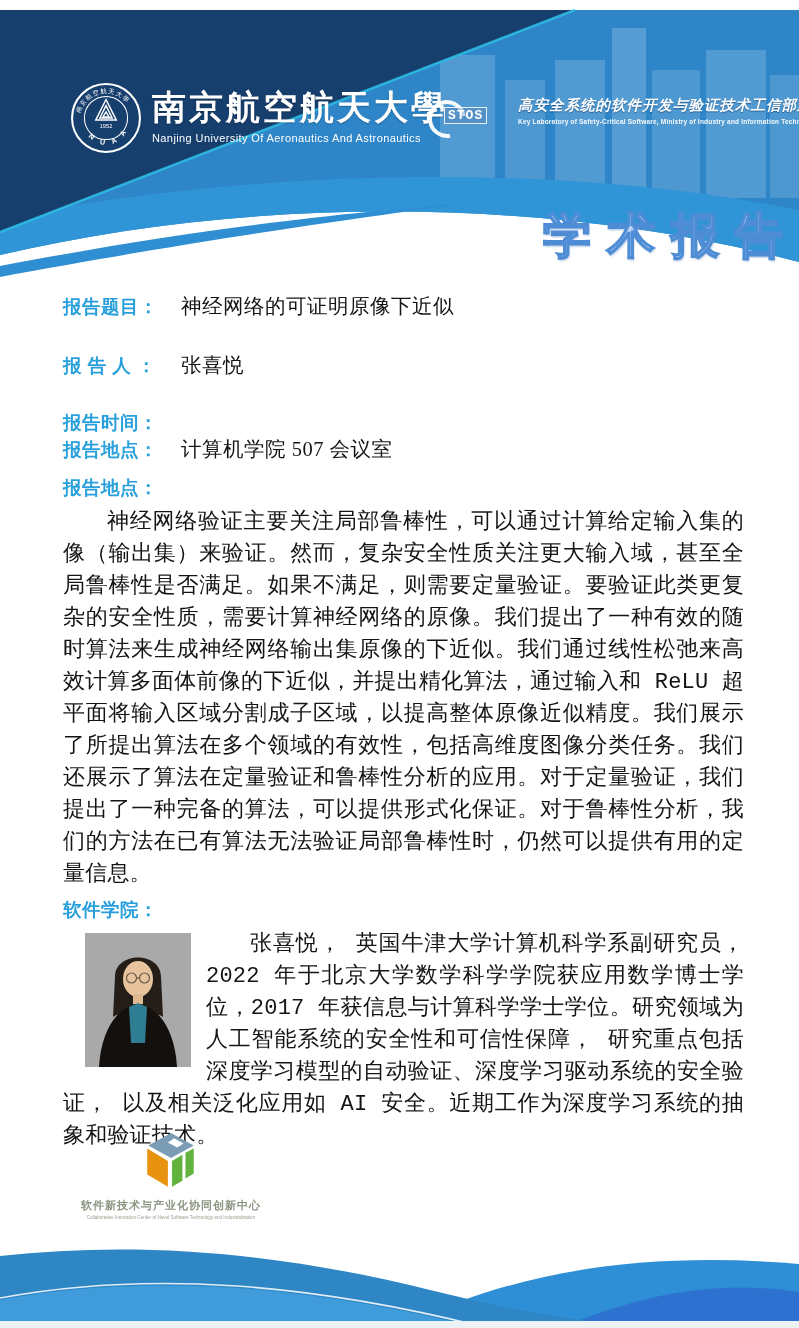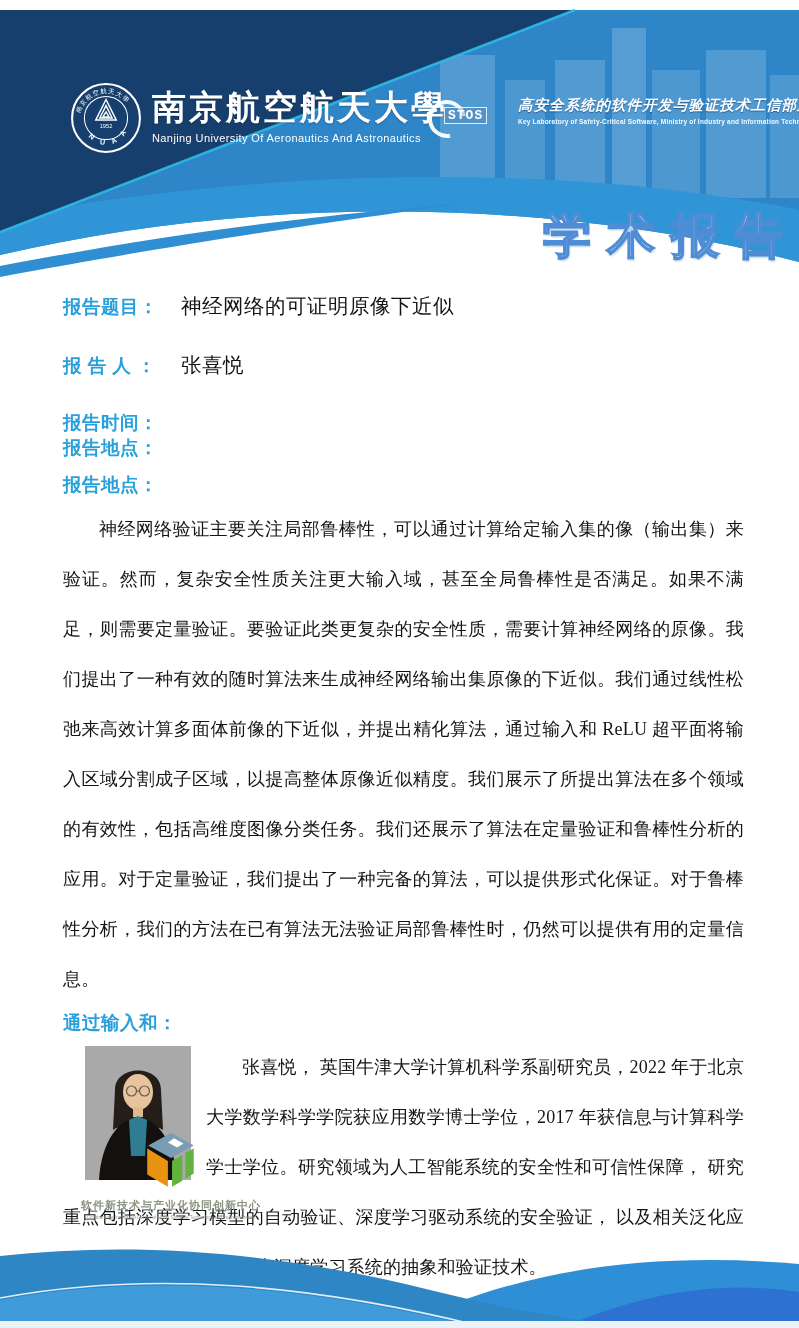--- a/index.html
+++ b/index.html
@@ -55,22 +55,22 @@
   .flabel,.sec-label{
     color:#29a0dc;font-weight:bold;font-size:18.5px;letter-spacing:.5px;flex-shrink:0;
   }
   .flabel{width:118px;}
   .fvalue{
     font-family:"Liberation Serif","DejaVu Serif",serif;
     font-size:20.5px;color:#141414;letter-spacing:.5px;
   }
   .sec-label{display:block;margin-bottom:7px;}
   .para{
-    font-family:Liberation Serif, serif;
-    font-size:18px;line-height:50px;text-align:justify;
+    font-family:Liberation Mono, monospace;
+    font-size:22px;line-height:32px;text-align:justify;
     text-indent:2em;color:#141414;margin:0 0 6px 0;letter-spacing:.2px;
   }
   .bio-wrap{margin-top:2px;}
   .photo{
     float:left;width:106px;height:134px;margin:4px 15px 4px 22px;
     background:#a9a9a9;position:relative;overflow:hidden;
   }
   
   .cic{position:absolute;left:76px;top:1130px;width:190px;text-align:center;}
   .cic-cube{display:block;margin:0 auto 4px auto;}
@@ -156,26 +156,27 @@
     </div>
     <div class="field-row g2">
       <span class="flabel">报 告 人 ：</span>
       <span class="fvalue">张喜悦</span>
     </div>
     <div class="field-row g3">
       <span class="flabel">报告时间：</span>
     </div>
     <div class="field-row g4">
       <span class="flabel">报告地点：</span>
+      <span class="fvalue">计算机学院 507 会议室</span>
     </div>
 
     <span class="sec-label">报告地点：</span>
     <p class="para">神经网络验证主要关注局部鲁棒性，可以通过计算给定输入集的像（输出集）来验证。然而，复杂安全性质关注更大输入域，甚至全局鲁棒性是否满足。如果不满足，则需要定量验证。要验证此类更复杂的安全性质，需要计算神经网络的原像。我们提出了一种有效的随时算法来生成神经网络输出集原像的下近似。我们通过线性松弛来高效计算多面体前像的下近似，并提出精化算法，通过输入和 ReLU 超平面将输入区域分割成子区域，以提高整体原像近似精度。我们展示了所提出算法在多个领域的有效性，包括高维度图像分类任务。我们还展示了算法在定量验证和鲁棒性分析的应用。对于定量验证，我们提出了一种完备的算法，可以提供形式化保证。对于鲁棒性分析，我们的方法在已有算法无法验证局部鲁棒性时，仍然可以提供有用的定量信息。</p>
 
-    <span class="sec-label">通过输入和：</span>
+    <span class="sec-label">软件学院：</span>
     <div class="bio-wrap">
       <div class="photo">
         <svg viewBox="0 0 106 134" width="106" height="134">
           <rect x="0" y="0" width="106" height="134" fill="#a9a9a9"></rect>
 
           <path d="M30,44 C30,18 76,18 76,44 L78,84 C66,76 40,76 28,84 Z" fill="#241d18"></path>
 
           <ellipse cx="53" cy="46" rx="15" ry="18" fill="#e8c49e"></ellipse>
 
           <g stroke="#6a5a4a" stroke-width="1.2" fill="none">

